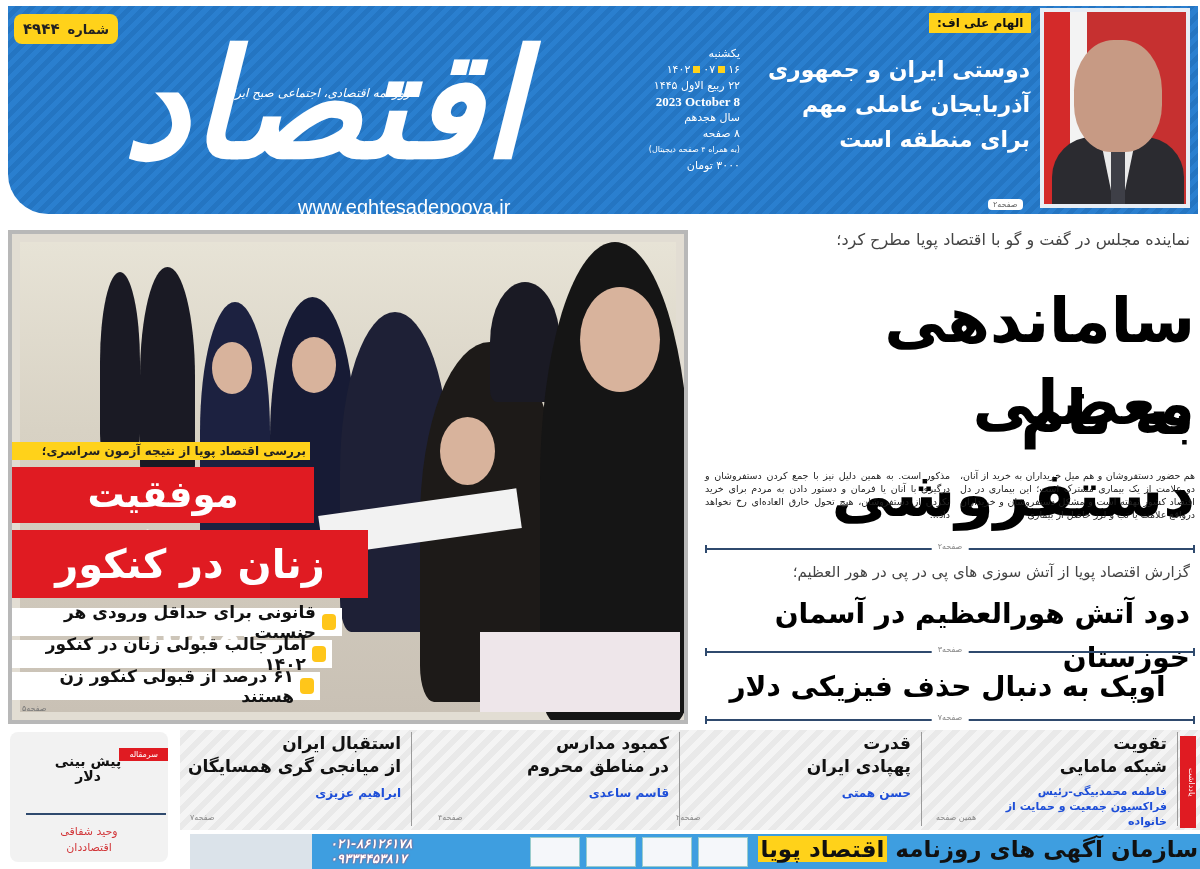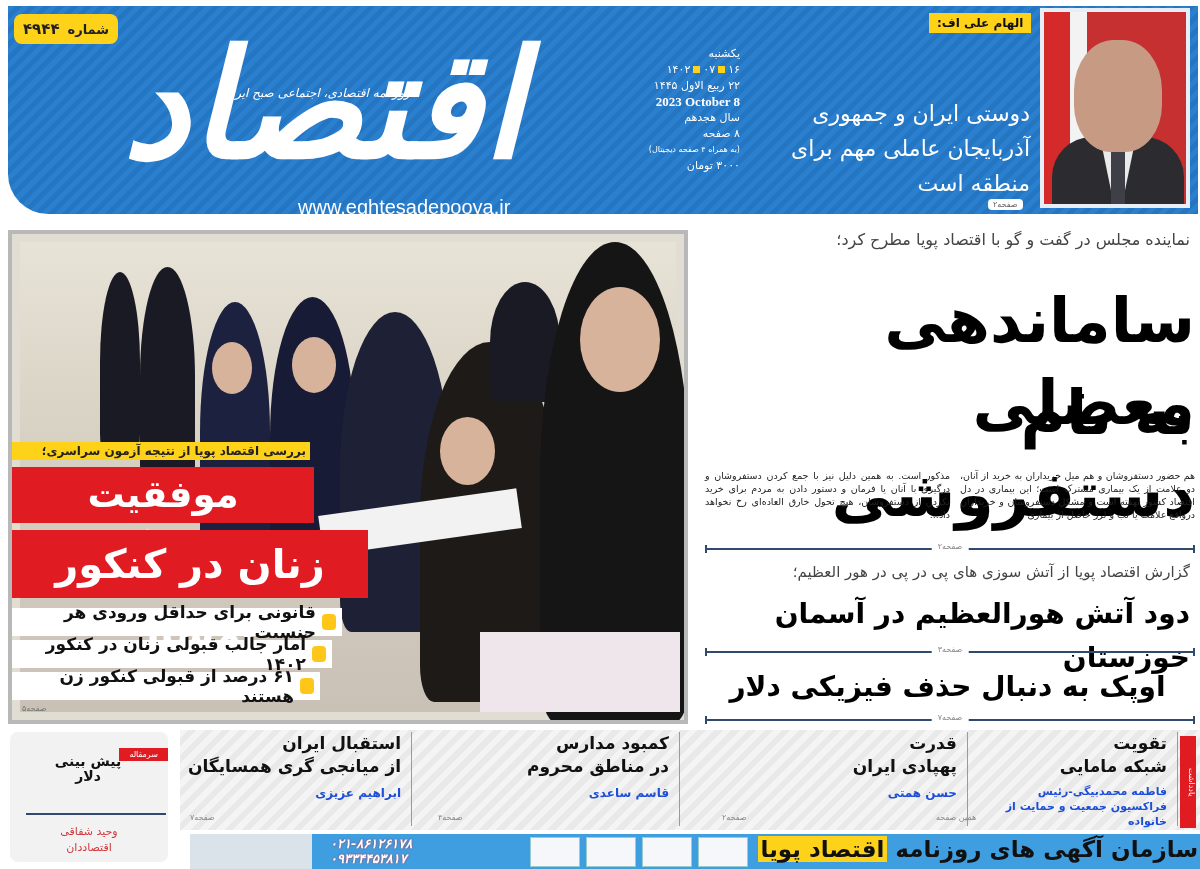--- a/index.html
+++ b/index.html
@@ -15,21 +15,21 @@
     font-size: 150px; font-weight: bold; line-height: 180px; direction: rtl; text-align: center; letter-spacing: -6px; font-style: italic; }
   .tagline { position: absolute; left: 215px; top: 80px; color: #fff; font-size: 12px; font-style: italic; direction: rtl; }
   .website { position: absolute; left: 290px; top: 190px; color: #fff; font-size: 20px; font-family: "Liberation Sans", sans-serif; }
 
   .dateblock { position: absolute; left: 622px; top: 40px; width: 110px; color: #fff; direction: rtl; text-align: right; font-size: 11px; line-height: 16px; }
   .dateblock .en { font-family: "Liberation Serif", serif; font-weight: bold; font-size: 13px; direction: ltr; text-align: right; }
   .dateblock .small { font-size: 8px; }
   .dateblock .sq { display: inline-block; width: 7px; height: 7px; background: #ffd21a; margin: 0 3px; }
 
   .lead-kicker { position: absolute; left: 929px; top: 13px; background: #ffd21a; color: #111; font-weight: bold; font-size: 12px; padding: 3px 8px; direction: rtl; }
-  .lead-title { position: absolute; left: 760px; top: 52px; width: 270px; color: #fff; font-weight: normal; font-size: 22px; line-height: 35px; direction: rtl; text-align: right; margin-top: 44px; }
+  .lead-title { position: absolute; left: 760px; top: 52px; width: 270px; color: #fff; font-weight: bold; font-size: 22px; line-height: 35px; direction: rtl; text-align: right; }
   .lead-page { position: absolute; left: 988px; top: 199px; background: #fff; border-radius: 4px; font-size: 8px; color: #666; padding: 1px 5px; direction: rtl; }
   .lead-photo { position: absolute; left: 1040px; top: 8px; width: 150px; height: 200px; border: 4px solid #e8eef5;
     background: linear-gradient(90deg, #d42a2a 0 18%, #f3f3f3 18% 30%, #c63030 30% 100%); overflow: hidden; }
   .lead-photo .head { position: absolute; left: 30px; top: 28px; width: 88px; height: 112px; border-radius: 45% 45% 42% 42%; background: #c79a84; }
   .lead-photo .body { position: absolute; left: 8px; top: 125px; width: 132px; height: 80px; border-radius: 40px 40px 0 0; background: #2b2b30; }
   .lead-photo .shirt { position: absolute; left: 56px; top: 125px; width: 36px; height: 70px; background: #eaeaea; clip-path: polygon(0 0,100% 0,60% 100%,40% 100%); }
   .lead-photo .tie { position: absolute; left: 67px; top: 135px; width: 14px; height: 65px; background: #3e3f47; }
 
   
   .feature { position: absolute; left: 8px; top: 230px; width: 680px; height: 494px; border: 4px solid #b8b8b8; background: #e2ddd3; overflow: hidden; }
@@ -179,21 +179,21 @@
 </div>
 
 <div class="tag-red">یادداشت</div>
 
 <div class="col-item" style="left:930px;width:248px;">
   <div class="t">تقویت</div>
   <div class="t">شبکه مامایی</div>
   <div class="a" style="font-size:11px;line-height:15px;margin-top:6px;padding-left:60px;">فاطمه محمدبیگی-رئیس فراکسیون جمعیت و حمایت از خانواده</div>
   <div class="p">همین صفحه</div>
 </div>
-<div class="col-item" style="left:670px;width:252px;margin-left:46px;">
+<div class="col-item" style="left:670px;width:252px;">
   <div class="t">قدرت</div>
   <div class="t">پهپادی ایران</div>
   <div class="a">حسن همتی</div>
   <div class="p">صفحه۲</div>
 </div>
 <div class="col-item" style="left:432px;width:248px;">
   <div class="t">کمبود مدارس</div>
   <div class="t">در مناطق محروم</div>
   <div class="a">قاسم ساعدی</div>
   <div class="p">صفحه۴</div>

